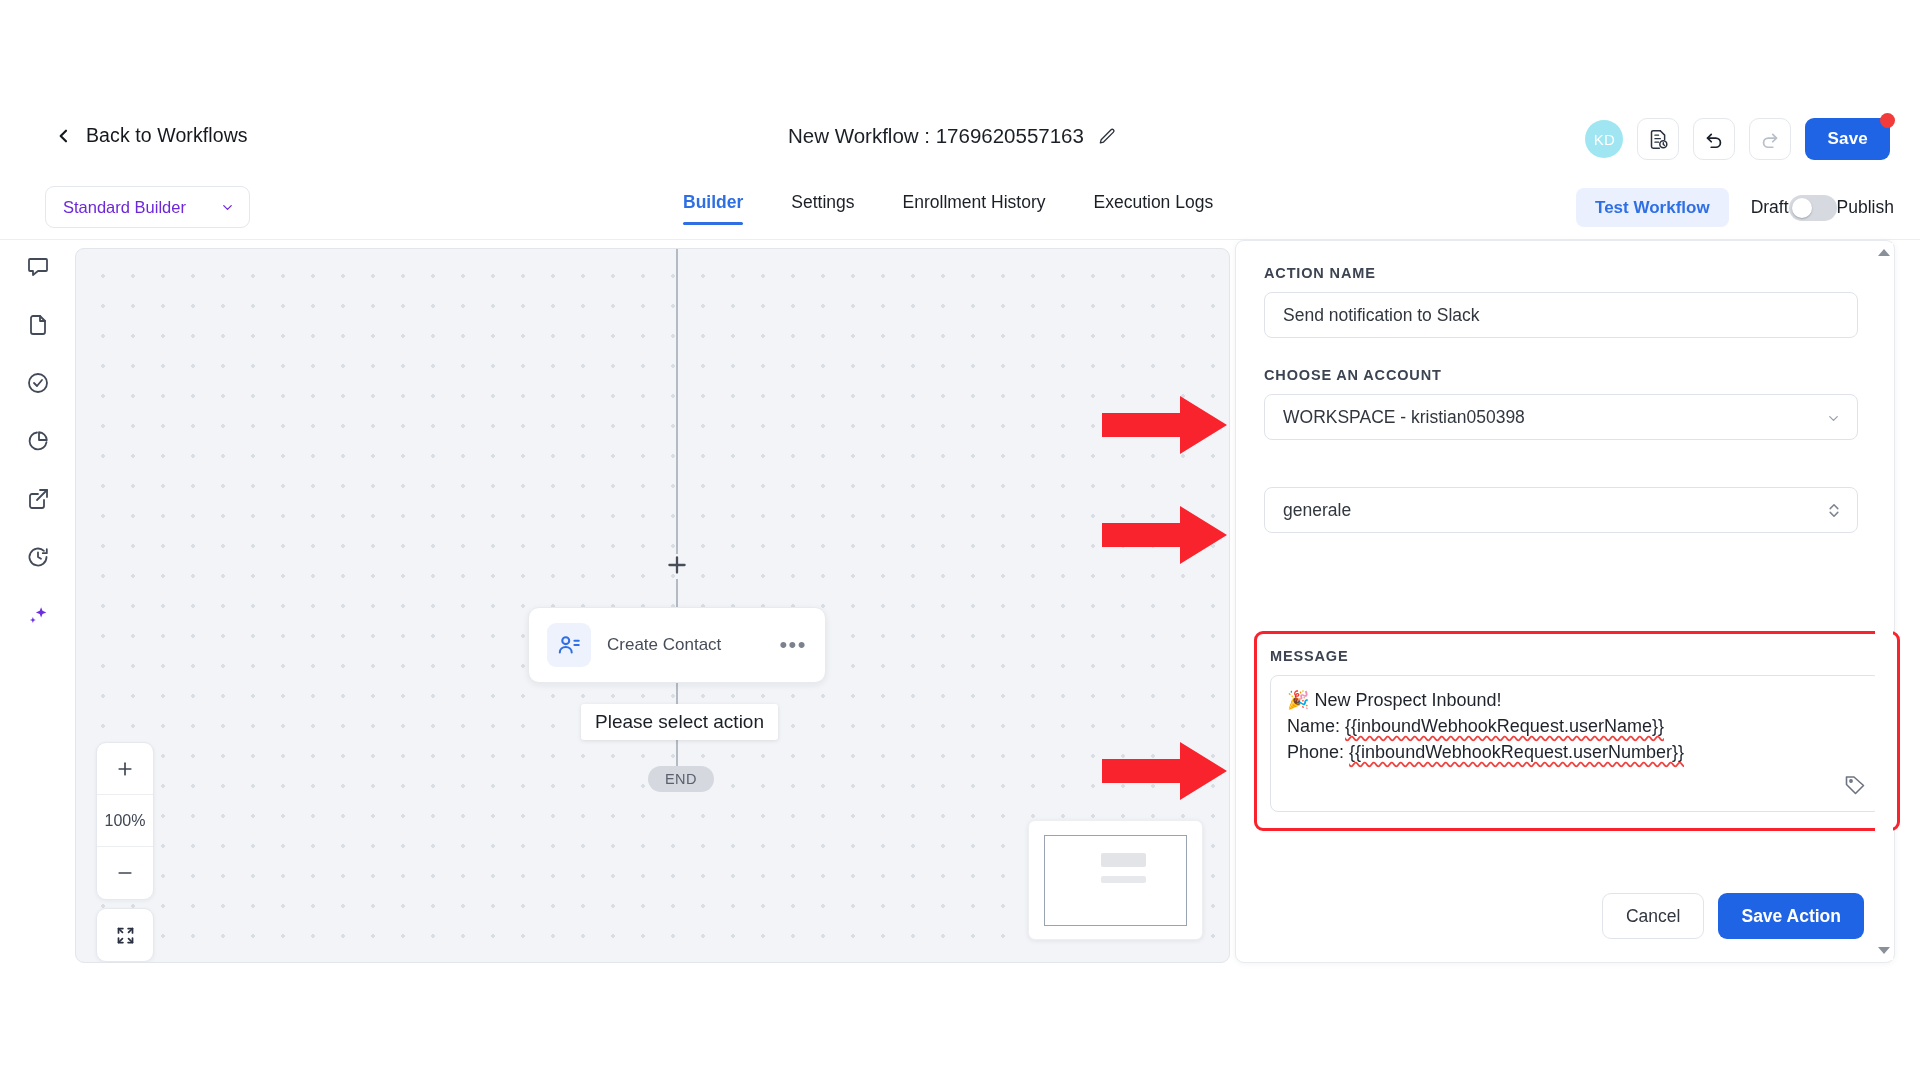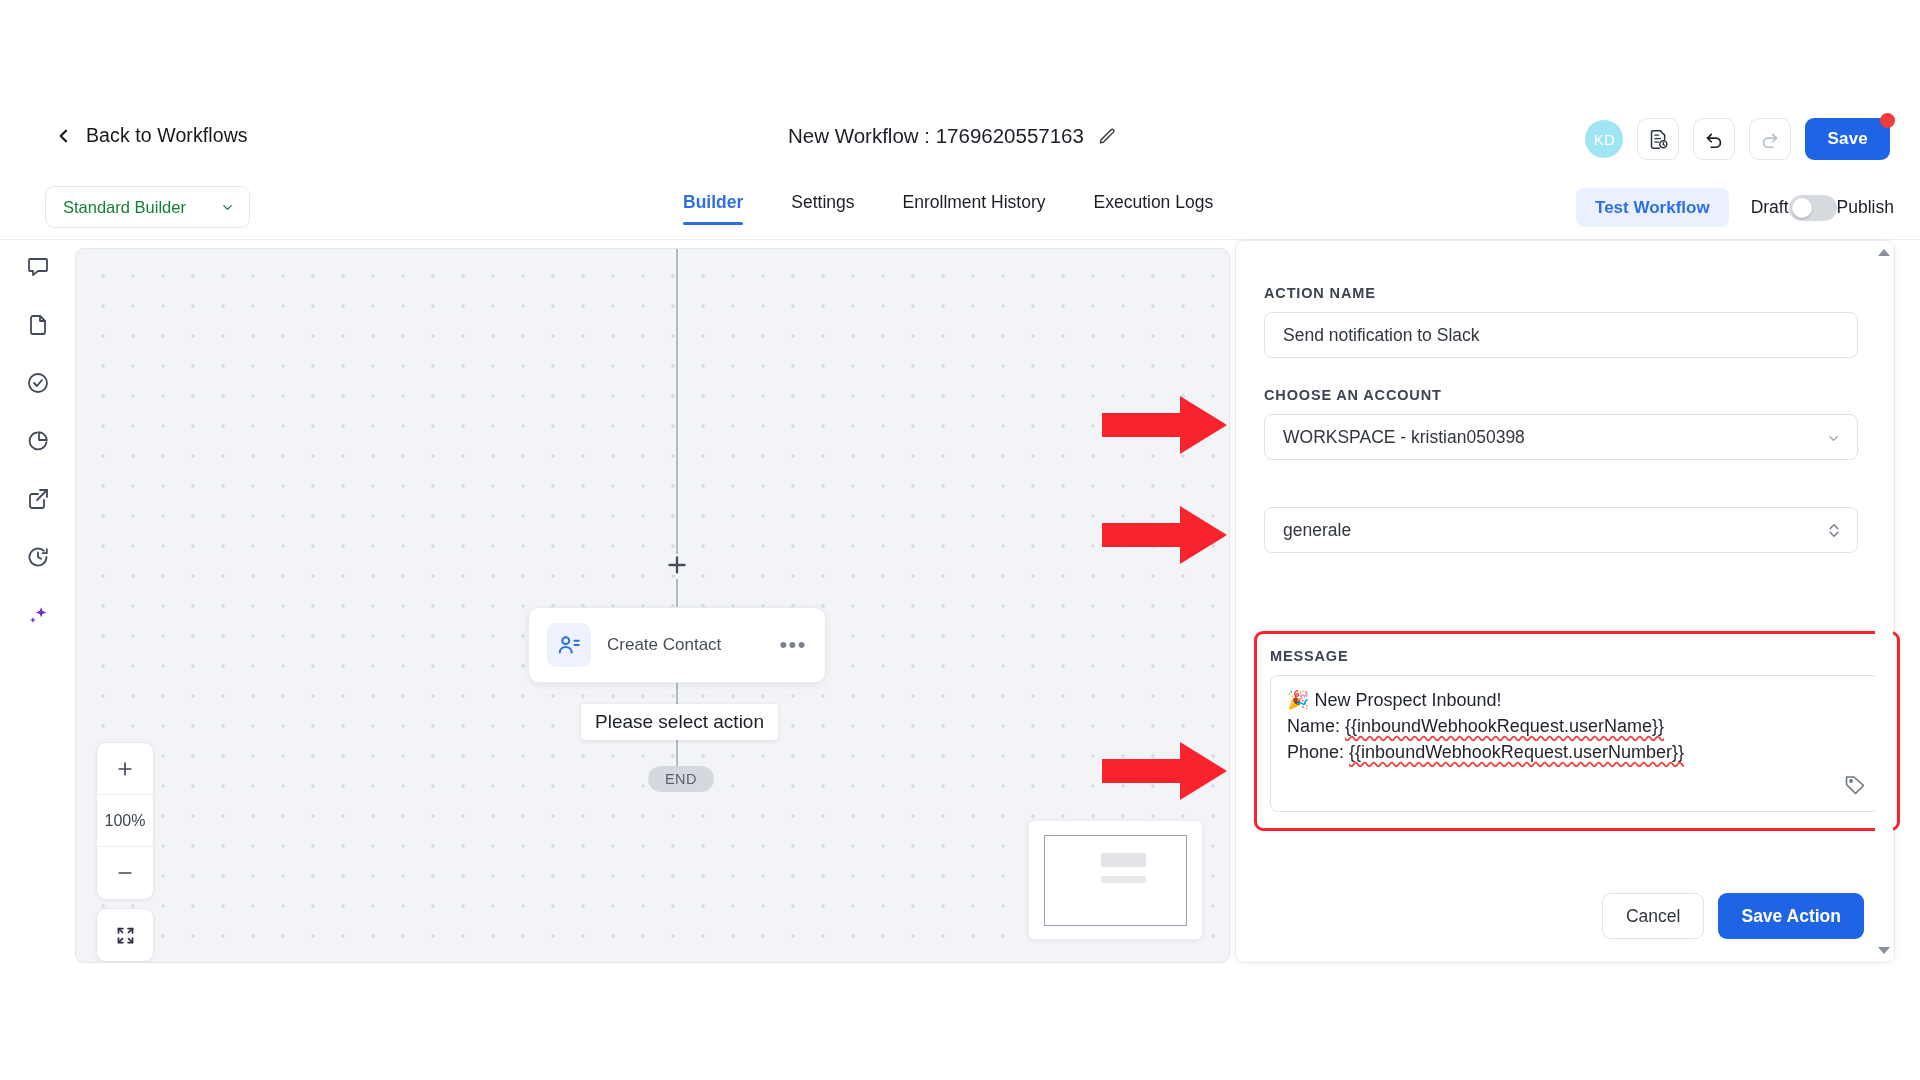--- a/index.html
+++ b/index.html
@@ -63,21 +63,21 @@
   .subbar {
     position: absolute; left: 0; top: 180px; width: 1920px; height: 60px;
     background: #fff; border-bottom: 1px solid #eceef1;
   }
   .builder-select {
     position: absolute; left: 45px; top: 186px;
     width: 205px; height: 42px; border: 1px solid #e4e7ec; border-radius: 9px;
     background: #fff; display: flex; align-items: center;
     padding: 0 14px 0 17px; justify-content: space-between; cursor: pointer;
   }
-  .builder-select span { font-size: 16.5px; color: #15803d; }
+  .builder-select span { font-size: 16.5px; color: #6d28d9; }
   .chev-sm { width: 15px; height: 15px; color: #98a0ad; display:block; }
 
   .tabs {
     position: absolute; left: 683px; top: 192px;
     display: flex; align-items: flex-start; gap: 48px;
   }
   .tab {
     font-size: 17.5px; color: #1b1f26; padding-bottom: 12px;
     cursor: pointer; position: relative; white-space: nowrap;
   }
@@ -192,21 +192,21 @@
   }
   .mm-bar1 { position: absolute; left: 56px; top: 17px; width: 45px; height: 14px; background: #e2e4e8; border-radius: 2px; }
   .mm-bar2 { position: absolute; left: 56px; top: 40px; width: 45px; height: 7px; background: #e6e8ec; border-radius: 2px; }
 
   
   .rpanel {
     position: absolute; left: 1235px; top: 240px; width: 660px; height: 723px;
     background: #fff; border: 1px solid #e7eaee; border-radius: 9px;
     box-shadow: 0 1px 6px rgba(20,30,60,.05);
   }
-  .rpanel-body { position: absolute; left: 0; top: 0; right: 0; bottom: 92px; padding: 44px 36px 0 28px; }
+  .rpanel-body { position: absolute; left: 0; top: 0; right: 0; bottom: 92px; padding: 24px 36px 0 28px; }
   .field { margin-bottom: 7px; }
   .field-label {
     font-size: 14.5px; font-weight: 700; color: #3c4452;
     letter-spacing: .85px; margin-bottom: 11px; text-transform: uppercase;
   }
   .field-input {
     height: 46px; border: 1px solid #dfe3e9; border-radius: 8px; background: #fff;
     display: flex; align-items: center; padding: 0 16px 0 18px;
     font-size: 17.5px; color: #31363f; justify-content: space-between;
   }

